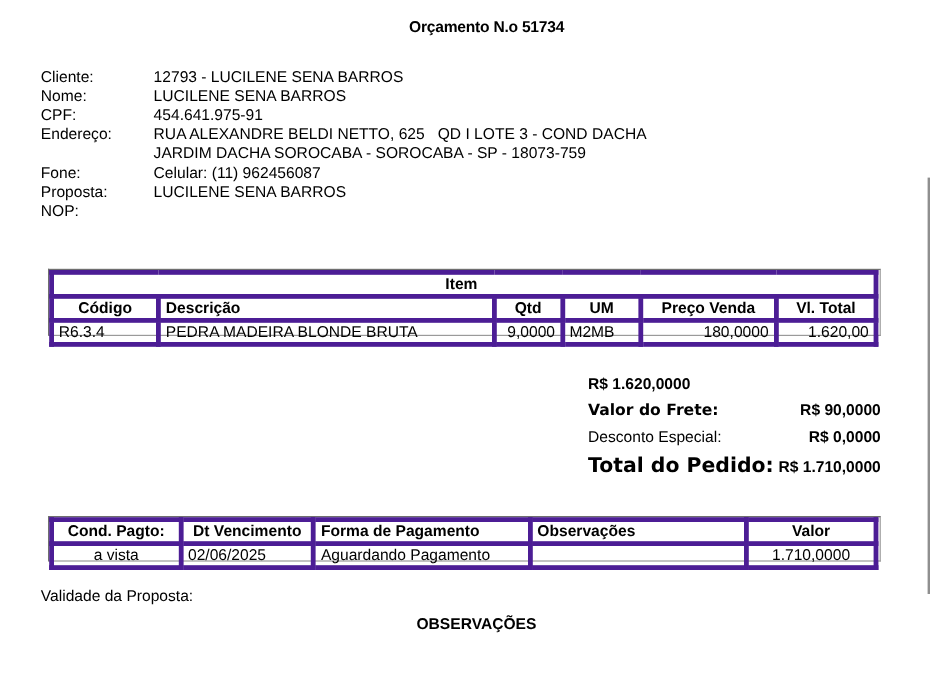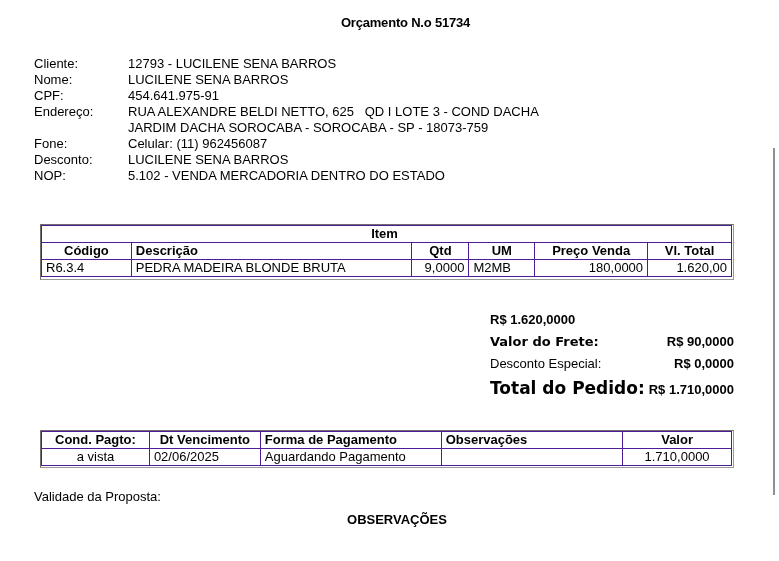--- a/index.html
+++ b/index.html
@@ -7,21 +7,21 @@
          font-family:"Liberation Sans", sans-serif; color:#000; font-size:13px; }
   .abs { position:absolute; }
   .title { left:0; width:779px; top:15px; text-align:center; font-weight:bold; font-size:13px; letter-spacing:-0.2px;padding-left:16px; }
   .info { left:34px; top:56px; }
   .info .row { display:flex; height:16px; line-height:16px; font-size:13px; }
   .info .lbl { width:94px; }
   .info .val { white-space:pre; }
   .info .row.bold { font-weight:normal; }
 
   table.grid { position:absolute; border-collapse:collapse; font-size:13px; }
-  table.grid td { border:1px solid #4c1d95; padding:0 4px; height:16px; line-height:16px; white-space:nowrap; }
+  table.grid td { border:4px solid #4c1d95; padding:0 4px; height:16px; line-height:16px; white-space:nowrap; }
   .tbl-wrap { position:absolute; border:1px solid #6f6f6f; border-right-color:#9a9a9a; border-bottom-color:#9a9a9a; }
   .hdr { font-weight:bold; text-align:center; }
   .r { text-align:right; }
   .c { text-align:center; }
 
   .totals { left:490px; top:309px; width:244px; }
   .totals .trow { display:flex; justify-content:space-between; align-items:baseline; }
   .t1 { height:22px; line-height:22px; font-weight:bold; font-size:13px; }
   .t1 .lbl { font-family:"DejaVu Sans", sans-serif; font-weight:bold; font-size:13px; }
   .t3 { height:22px; line-height:22px; font-size:13px; }
@@ -58,26 +58,25 @@
   </div>
   <div class="row">
     <span class="lbl"></span>
     <span class="val">JARDIM DACHA SOROCABA - SOROCABA - SP - 18073-759</span>
   </div>
   <div class="row">
     <span class="lbl">Fone:</span>
     <span class="val">Celular: (11) 962456087</span>
   </div>
   <div class="row">
-    <span class="lbl">Desconto:</span>
+    <span class="lbl">Proposta:</span>
     <span class="val">LUCILENE SENA BARROS</span>
   </div>
   <div class="row">
     <span class="lbl">NOP:</span>
-    <span class="val">5.102 - VENDA MERCADORIA DENTRO DO ESTADO</span>
   </div>
 </div>
 
 <div class="tbl-wrap" style="left:40px; top:224px; width:692px; height:54px;"></div>
 <table class="grid" style="left:41px; top:225px; width:691px;">
   <colgroup>
     <col style="width:90px">
       <col style="width:281px">
       <col style="width:57px">
       <col style="width:66px">

